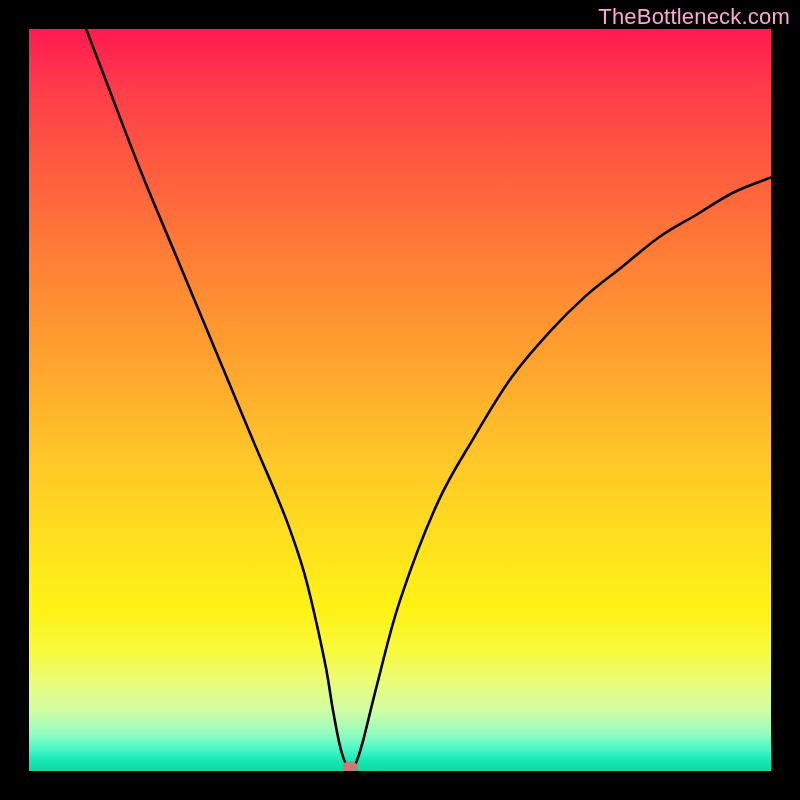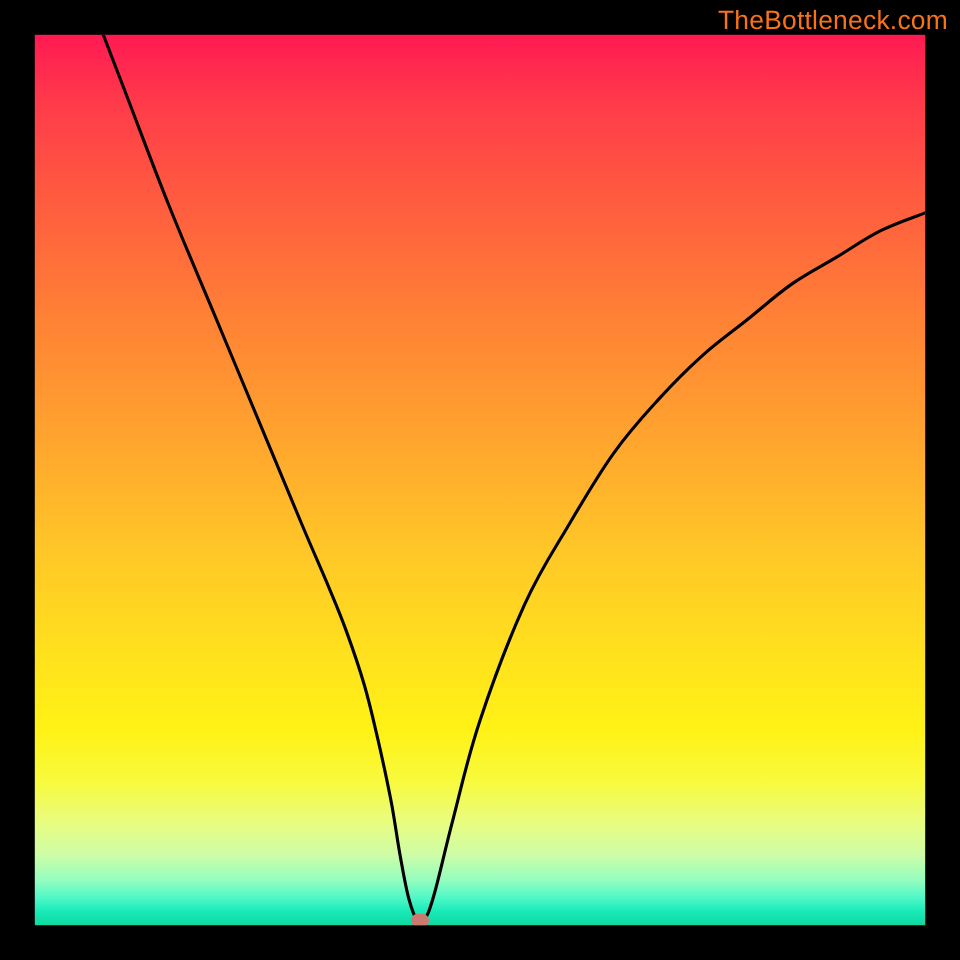--- a/index.html
+++ b/index.html
@@ -14,21 +14,21 @@
   .frame {
     position: relative;
     width: 800px;
     height: 800px;
     background: #000;
   }
   .watermark {
     position: absolute;
     top: 4px;
     right: 10px;
-    color: #f97316;
+    color: #f9a8d4;
     font-size: 22px;
     font-weight: 500;
     letter-spacing: 0.2px;
     z-index: 10;
     user-select: none;
   }
   .plot-area {
     position: absolute;
     left: 29px;
     top: 29px;

